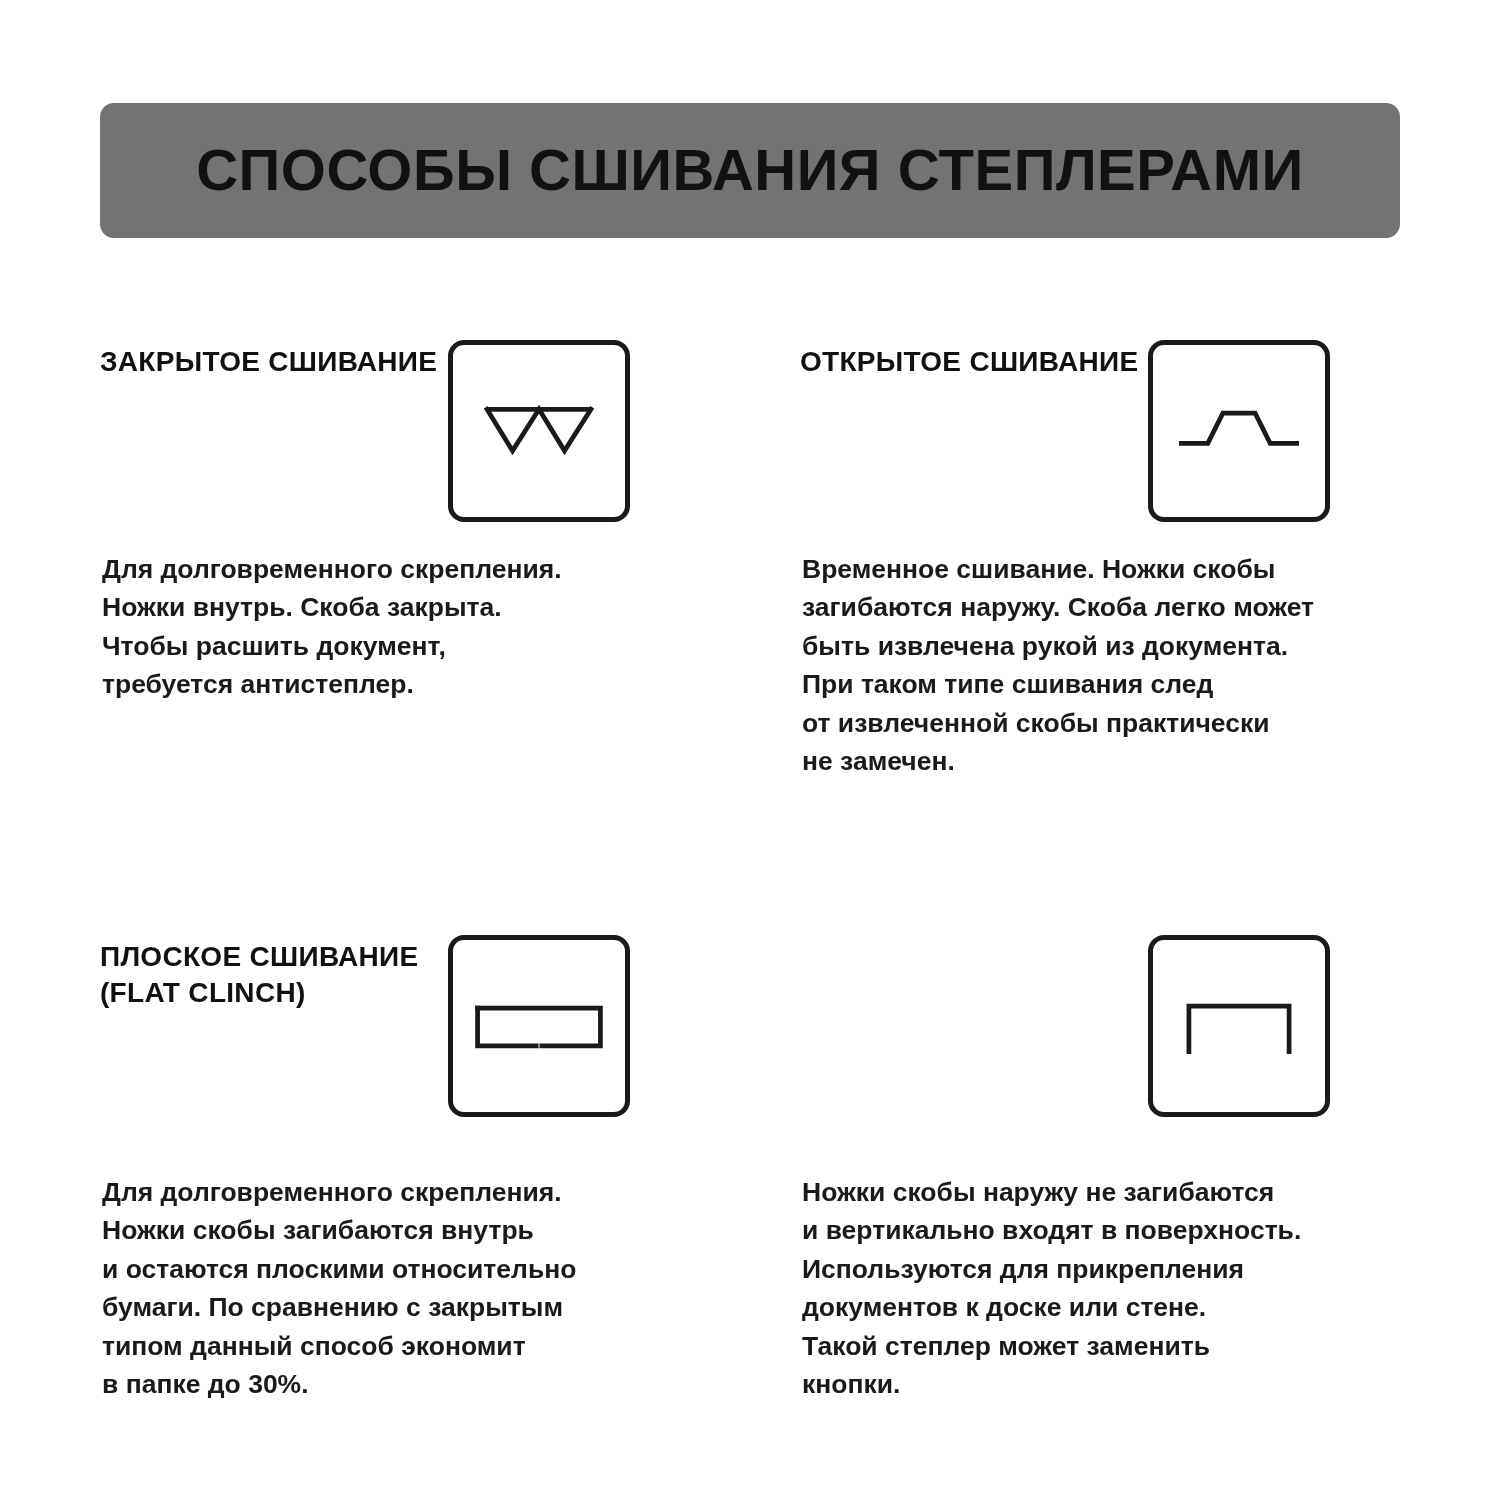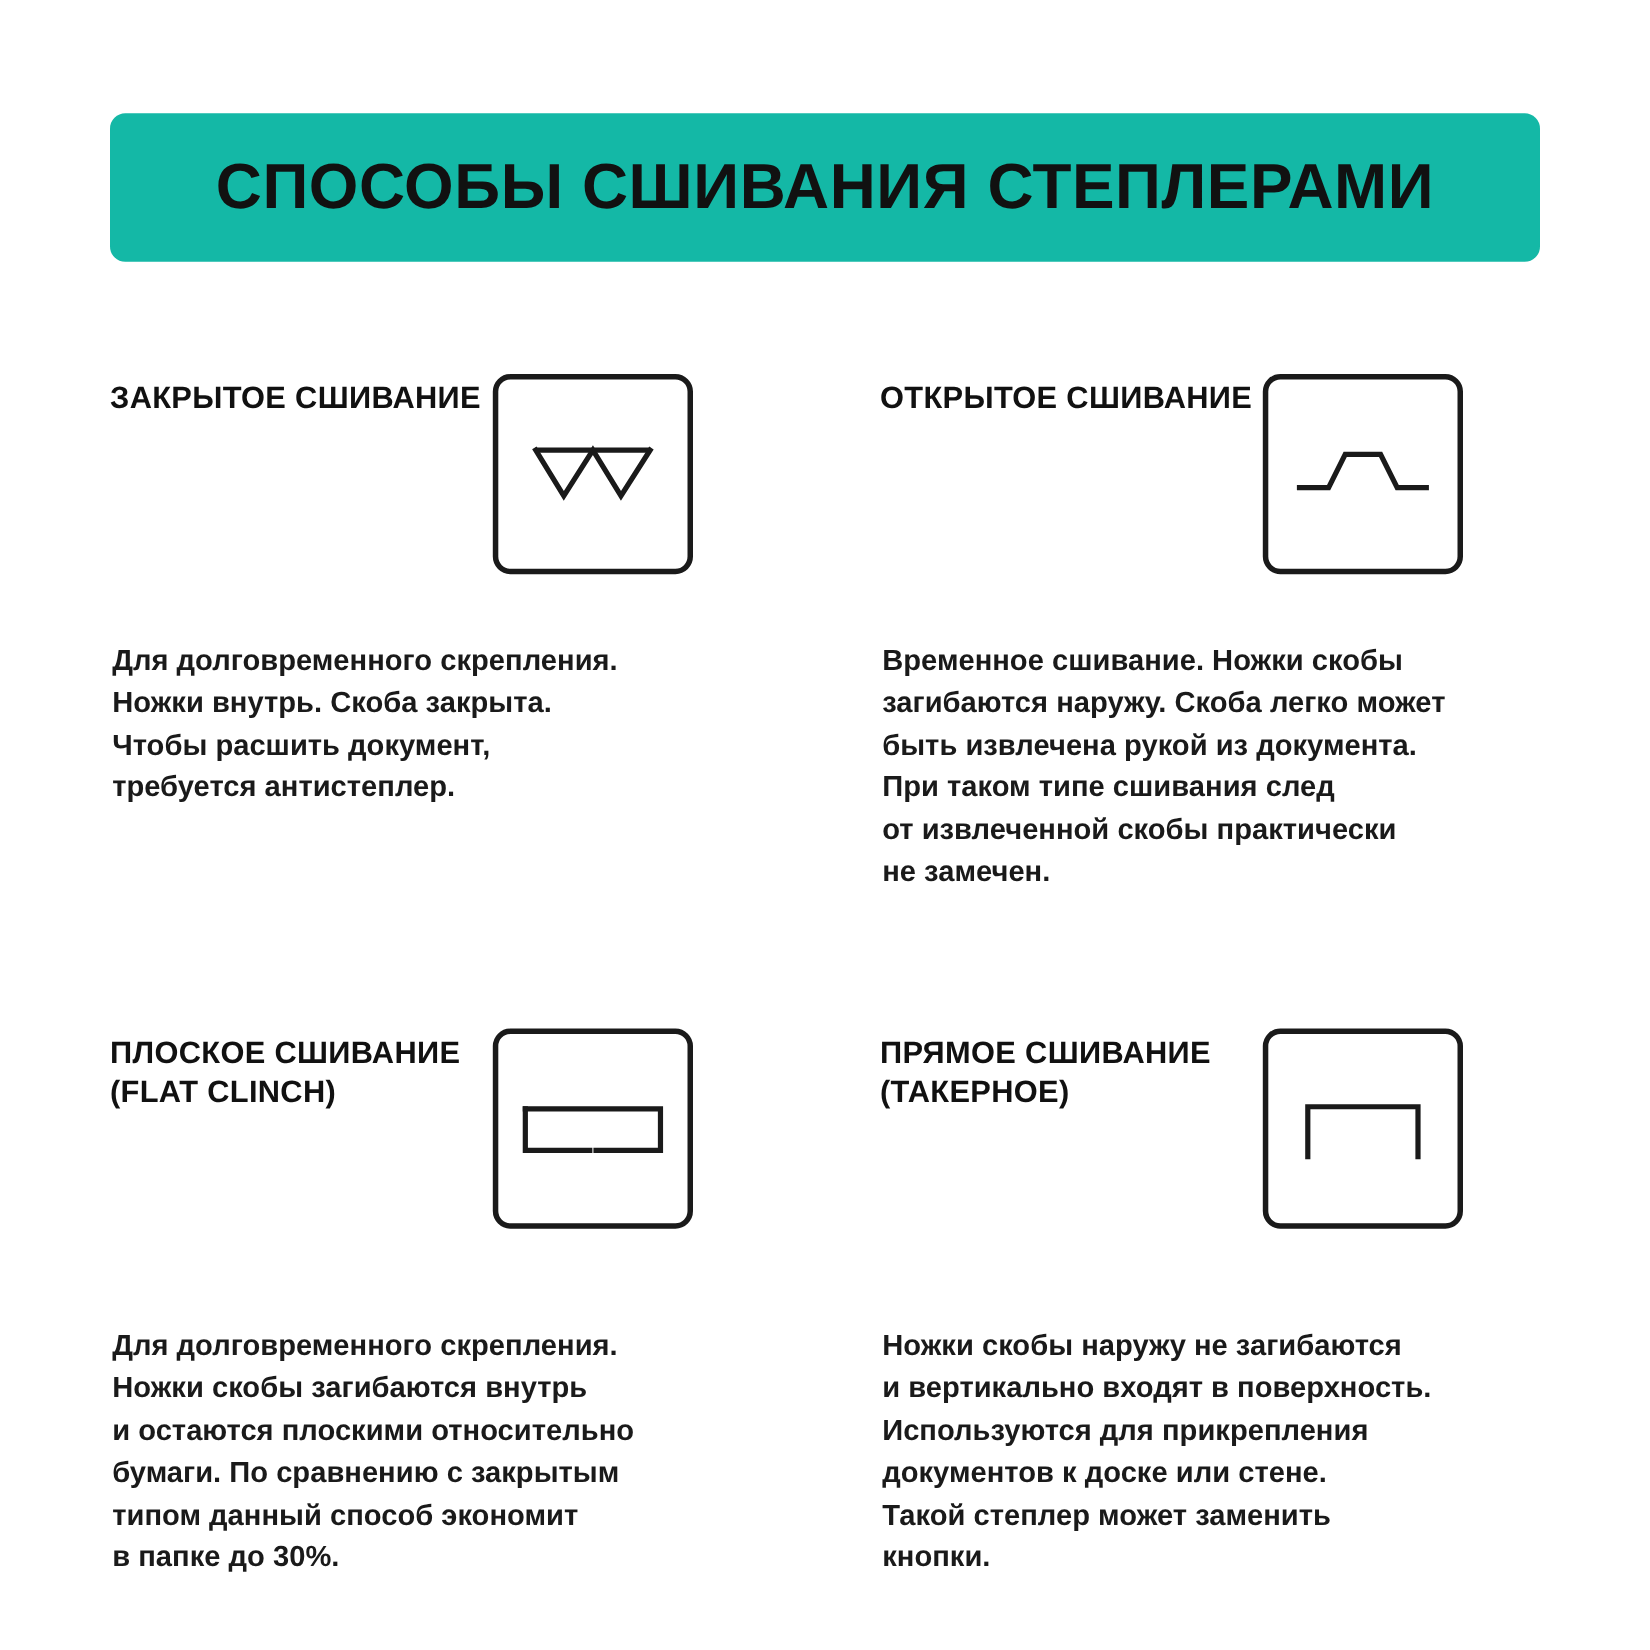--- a/index.html
+++ b/index.html
@@ -20,21 +20,21 @@
     height: 1500px;
     box-sizing: border-box;
   }
   
   .header-bar {
     position: absolute;
     left: 100px;
     top: 103px;
     width: 1300px;
     height: 135px;
-    background: #14b8a6;
+    background: #737373;
     border-radius: 14px;
     display: flex;
     align-items: center;
     justify-content: center;
   }
   .header-title {
     font-size: 58px;
     font-weight: bold;
     letter-spacing: 0.5px;
     color: #111111;
@@ -92,21 +92,20 @@
   .block-body {
     position: absolute;
     left: 2px;
     top: 220px;
     width: 620px;
     font-size: 26.5px;
     font-weight: bold;
     line-height: 1.45;
     color: #1a1a1a;
     white-space: pre-line;
-    margin-top: 31px;
   }
   
   .block.r1 .block-body { top: 248px; }
   .block.r1 .block-head { height: 230px; text-decoration: underline; }
 </style>
 </head>
 <body>
 
 <div class="page">
 
@@ -166,23 +165,20 @@
       <div class="block-body">Для долговременного скрепления.
 Ножки скобы загибаются внутрь
 и остаются плоскими относительно
 бумаги. По сравнению с закрытым
 типом данный способ экономит
 в папке до 30%.</div>
     </div>
 
     <div class="block r1 c1">
       <div class="block-head">
-        <div class="block-title">ПРЯМОЕ
-СШИВАНИЕ
-(ТАКЕРНОЕ)</div>
         <div class="icon-box">
           <svg viewBox="0 0 182 182" xmlns="http://www.w3.org/2000/svg">
             <polyline points="38,118 38,70 144,70 144,118" fill="none" stroke="#1a1a1a" stroke-width="5" stroke-linecap="square" stroke-linejoin="miter"></polyline>
           </svg>
         </div>
       </div>
       <div class="block-body">Ножки скобы наружу не загибаются
 и вертикально входят в поверхность.
 Используются для прикрепления
 документов к доске или стене.

